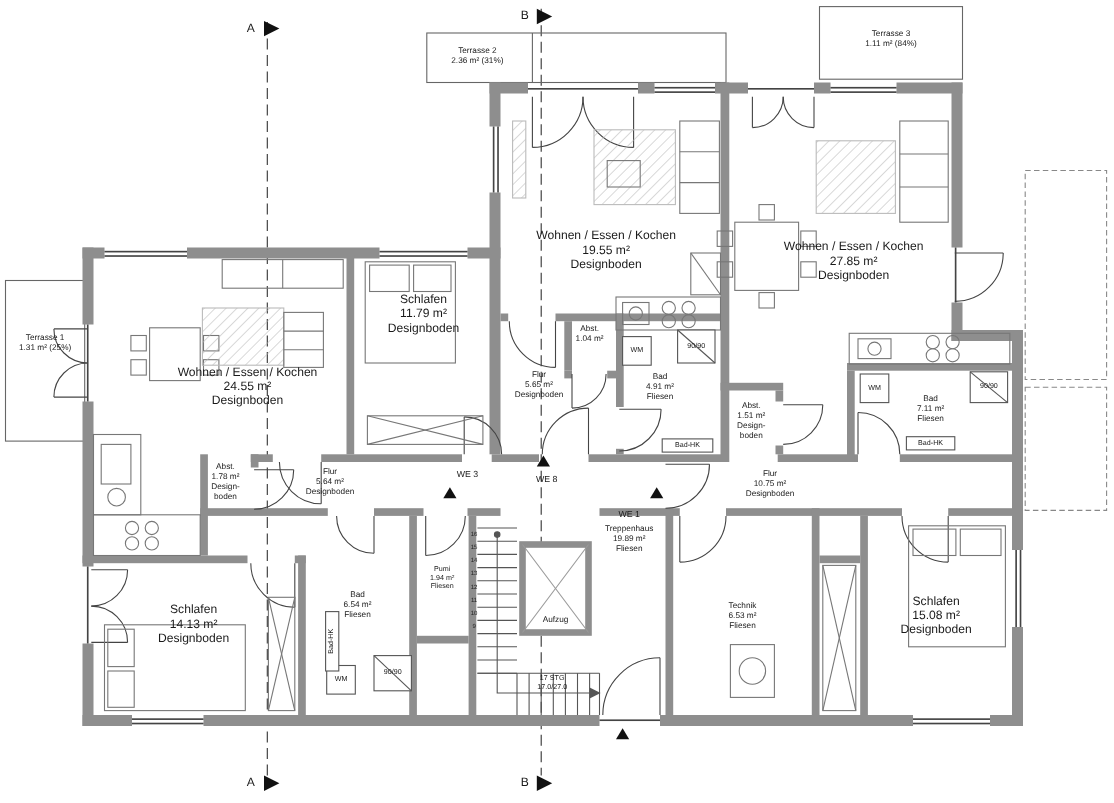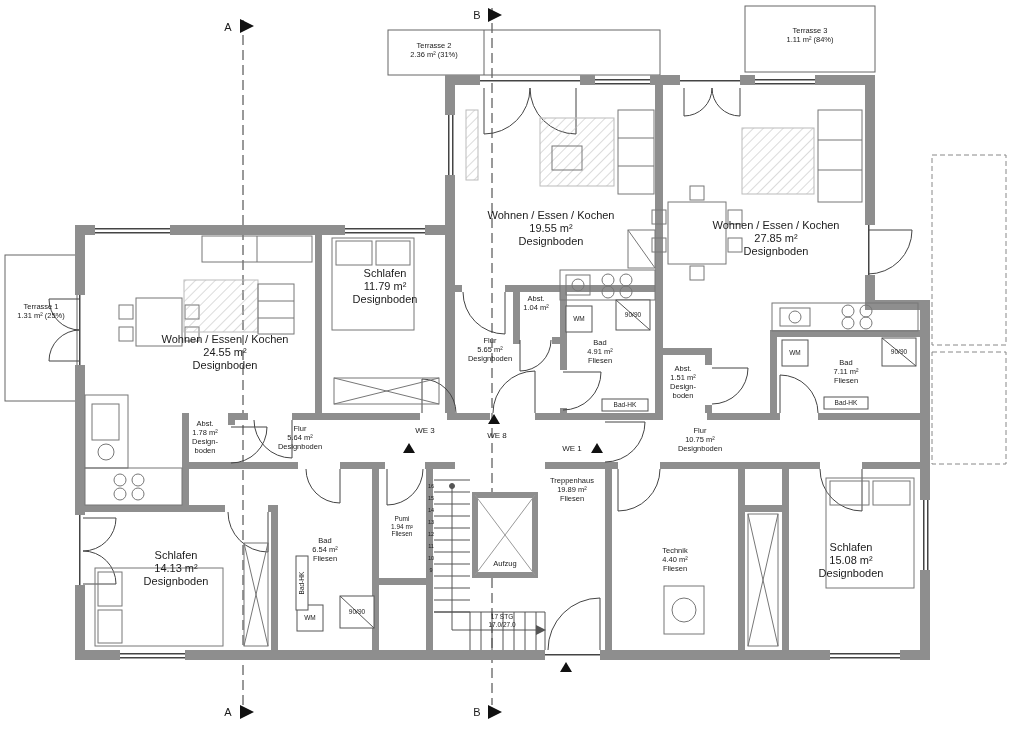--- a/index.html
+++ b/index.html
@@ -388,29 +388,29 @@
 14.13 m²
 Designboden</div>
 <div class="lbl lbl-sm" style="left:325px;top:550px">Bad
 6.54 m²
 Fliesen</div>
 <div class="lbl lbl-xs" style="left:402px;top:526px">Pumi
 1.94 m²
 Fliesen</div>
 <div class="lbl lbl-sm" style="left:505px;top:564px">Aufzug</div>
 <div class="lbl lbl-sm" style="left:675px;top:560px">Technik
-4.40 m²
+6.53 m²
 Fliesen</div>
 <div class="lbl" style="left:851px;top:560px">Schlafen
 15.08 m²
 Designboden</div>
 
 <div class="lbl lbl-u" style="left:425px;top:431px">WE 3</div>
 <div class="lbl lbl-u" style="left:497px;top:436px">WE 8</div>
-<div class="lbl lbl-u" style="left:572px;top:449px">WE 1</div>
+<div class="lbl lbl-u" style="left:572px;top:468px">WE 1</div>
 
 <div class="lbl lbl-xs" style="left:579px;top:319px">WM</div>
 <div class="lbl lbl-xs" style="left:633px;top:315px">90/90</div>
 <div class="lbl lbl-xs" style="left:625px;top:405px">Bad-HK</div>
 <div class="lbl lbl-xs" style="left:795px;top:353px">WM</div>
 <div class="lbl lbl-xs" style="left:899px;top:352px">90/90</div>
 <div class="lbl lbl-xs" style="left:846px;top:403px">Bad-HK</div>
 <div class="lbl lbl-xs" style="left:310px;top:618px">WM</div>
 <div class="lbl lbl-xs" style="left:357px;top:612px">90/90</div>
 <div class="lbl lbl-xs lbl-rot" style="left:302px;top:583px">Bad-HK</div>

